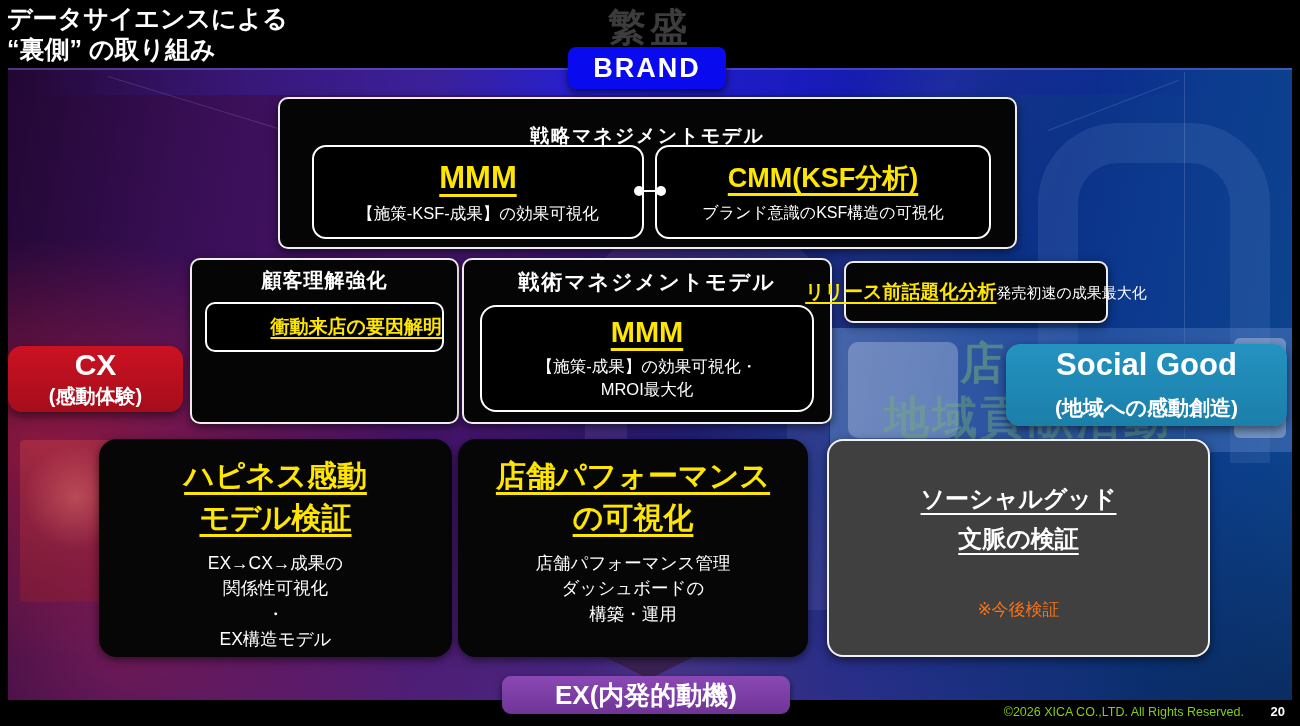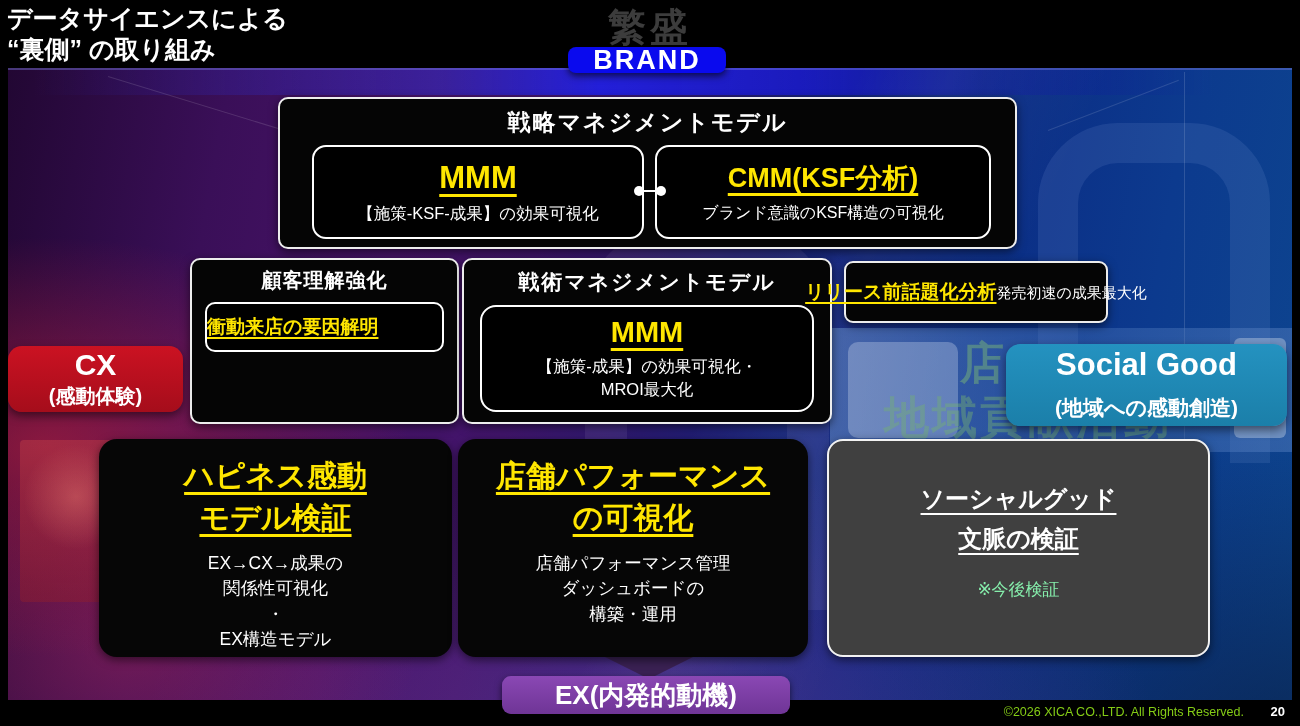--- a/index.html
+++ b/index.html
@@ -45,35 +45,35 @@
   #pagenum{position:absolute;right:15px;top:4px;color:#fff;font-size:13px;font-weight:bold;}
   
   .blackbox{position:absolute;background:#050505;border:2px solid #ededed;border-radius:10px;z-index:10;box-shadow:0 3px 10px rgba(0,0,0,.55);}
   .noborder{border:none;background:#060606;border-radius:18px;}
   .boxtitle{text-align:center;color:#fff;font-weight:bold;white-space:nowrap;}
   .innerbox{position:absolute;background:#000;border:2px solid #fff;border-radius:14px;display:flex;flex-direction:column;align-items:center;justify-content:center;text-decoration:underline;}
   .yellow{color:#ffe600;font-weight:bold;text-decoration:underline;text-decoration-thickness:3px;text-underline-offset:6px;white-space:nowrap;}
   .cap{color:#fff;white-space:nowrap;}
   
   #strategy{left:278px;top:97px;width:735px;height:148px;}
-  #strategy .boxtitle{margin-top:8px;font-size:23px;letter-spacing:2px;}
+  #strategy .boxtitle{margin-top:24px;font-size:19px;letter-spacing:2px;}
   #mmm-box{left:32px;top:46px;width:328px;height:90px;}
   #mmm-box .yellow{font-size:31px;}
   #mmm-box .cap{font-size:16.5px;margin-top:7px;}
   #cmm-box{left:375px;top:46px;width:332px;height:90px;}
   #cmm-box .yellow{font-size:27px;}
   #cmm-box .cap{font-size:16px;margin-top:7px;}
   #connector{position:absolute;left:354px;top:87px;width:32px;height:10px;}
   #connector .bar{position:absolute;left:2px;top:4px;width:28px;height:2px;background:#fff;}
   #connector .dot{position:absolute;top:0;width:10px;height:10px;border-radius:50%;background:#fff;}
   #connector .dot.l{left:0;} #connector .dot.r{right:0;}
   
   #customer{left:190px;top:258px;width:265px;height:162px;}
   #customer .boxtitle{margin-top:7px;font-size:20px;letter-spacing:1px;}
-  .pill{position:absolute;left:13px;width:235px;height:46px;background:#000;border:2px solid #fff;border-radius:10px;display:flex;align-items:center;justify-content:flex-start;}
+  .pill{position:absolute;left:13px;width:235px;height:46px;background:#000;border:2px solid #fff;border-radius:10px;display:flex;align-items:center;justify-content:flex-end;}
   #pill1{top:42px;} #pill2{top:104px;}
   .pill .yellow{font-size:19px;text-decoration-thickness:2px;text-underline-offset:4px;}
   
   #tactical{left:462px;top:258px;width:366px;height:162px;}
   #tactical .boxtitle{margin-top:8px;font-size:21px;letter-spacing:2px;}
   #tactical-inner{left:16px;top:45px;width:330px;height:103px;border-radius:16px;}
   #tactical-inner .yellow{font-size:29px;}
   #tactical-inner .cap{font-size:16.5px;line-height:1.4;margin-top:6px;text-align:center;}
   
   #release{left:844px;top:261px;width:260px;height:58px;border-radius:9px;display:flex;flex-direction:row;align-items:center;justify-content:center;}
@@ -89,23 +89,23 @@
   #social-badge .l2{font-size:21px;margin-top:12px;}
   
   #happiness{left:99px;top:439px;width:353px;height:218px;padding-top:16px;box-sizing:border-box;text-align:center;}
   #happiness .yellow{font-size:30px;line-height:1.4;display:block;text-decoration-thickness:3px;}
   #happiness .body{margin-top:12px;color:#fff;font-size:17.5px;line-height:1.45;}
   #store-box{left:458px;top:439px;width:350px;height:218px;padding-top:16px;box-sizing:border-box;text-align:center;}
   #store-box .yellow{font-size:30px;line-height:1.4;display:block;}
   #store-box .body{margin-top:12px;color:#fff;font-size:17.5px;line-height:1.45;}
   #social-context{left:827px;top:439px;width:383px;height:218px;background:#404040;border:2px solid #f2f2f2;border-radius:16px;padding-top:38px;box-sizing:border-box;text-align:center;}
   #social-context .wtitle{display:block;color:#fff;font-size:24px;font-weight:bold;text-decoration:underline;text-decoration-thickness:2px;text-underline-offset:6px;line-height:1.65;}
-  #social-context .note{margin-top:20px;color:#86efac;font-size:17px;}
-  
-  #brand-badge{position:absolute;left:568px;top:47px;width:158px;height:26px;background:#0a0aee;border-radius:8px;z-index:20;
+  #social-context .note{margin-top:40px;color:#f97316;font-size:17px;}
+  
+  #brand-badge{position:absolute;left:568px;top:47px;width:158px;height:42px;background:#0a0aee;border-radius:8px;z-index:20;
     display:flex;align-items:center;justify-content:center;color:#fff;font-size:27px;font-weight:bold;letter-spacing:2px;box-shadow:0 3px 7px rgba(0,0,0,.65);}
   #chevron{position:absolute;left:601px;top:655px;width:0;height:0;z-index:9;
     border-left:48px solid transparent;border-right:48px solid transparent;border-top:24px solid #3a2153;}
   #ex-badge{position:absolute;left:502px;top:676px;width:288px;height:38px;background:linear-gradient(180deg,#8a48b4,#6f3596);
     border-radius:9px;z-index:20;display:flex;align-items:center;justify-content:center;color:#fff;font-size:26px;font-weight:bold;box-shadow:0 3px 7px rgba(0,0,0,.6);}
 </style>
 </head>
 <body>
 
 <div id="slide">

